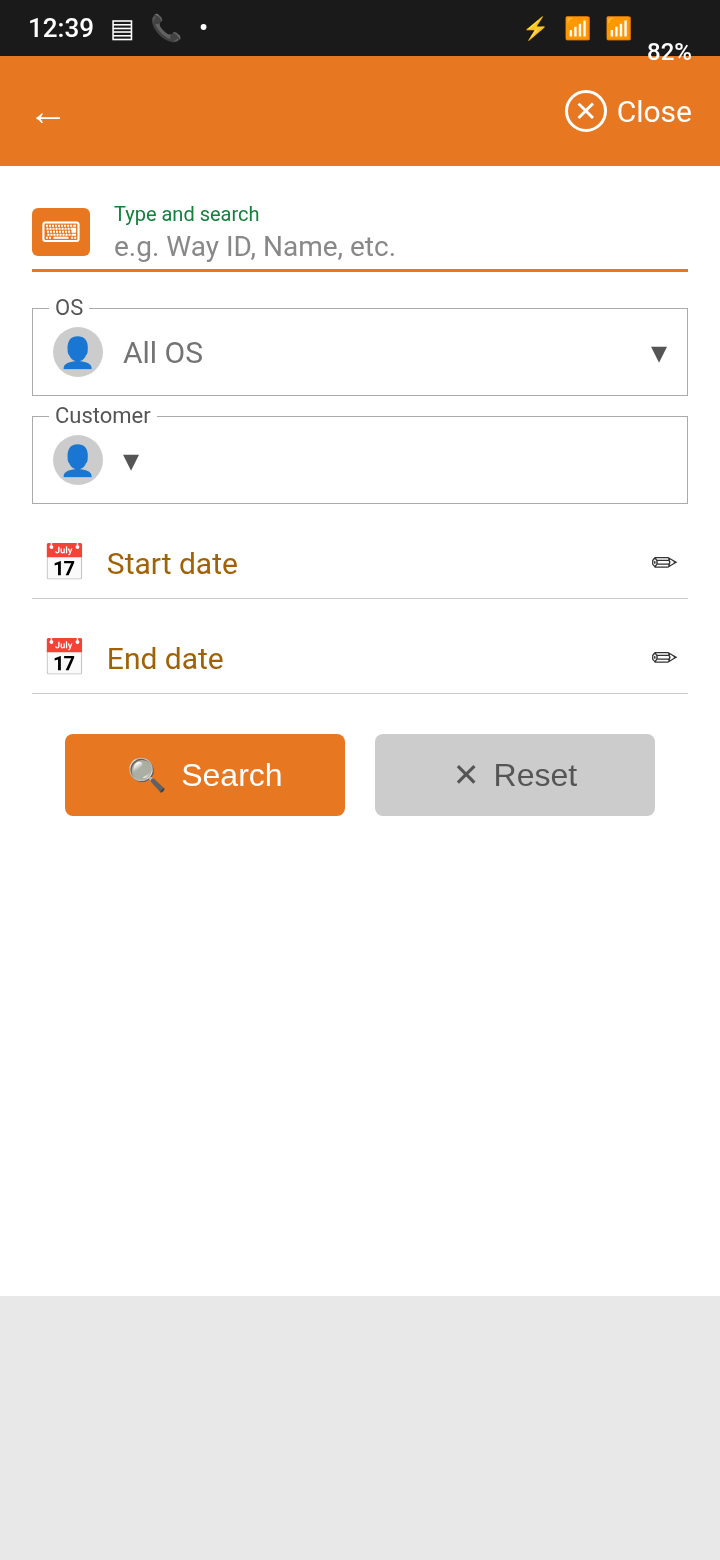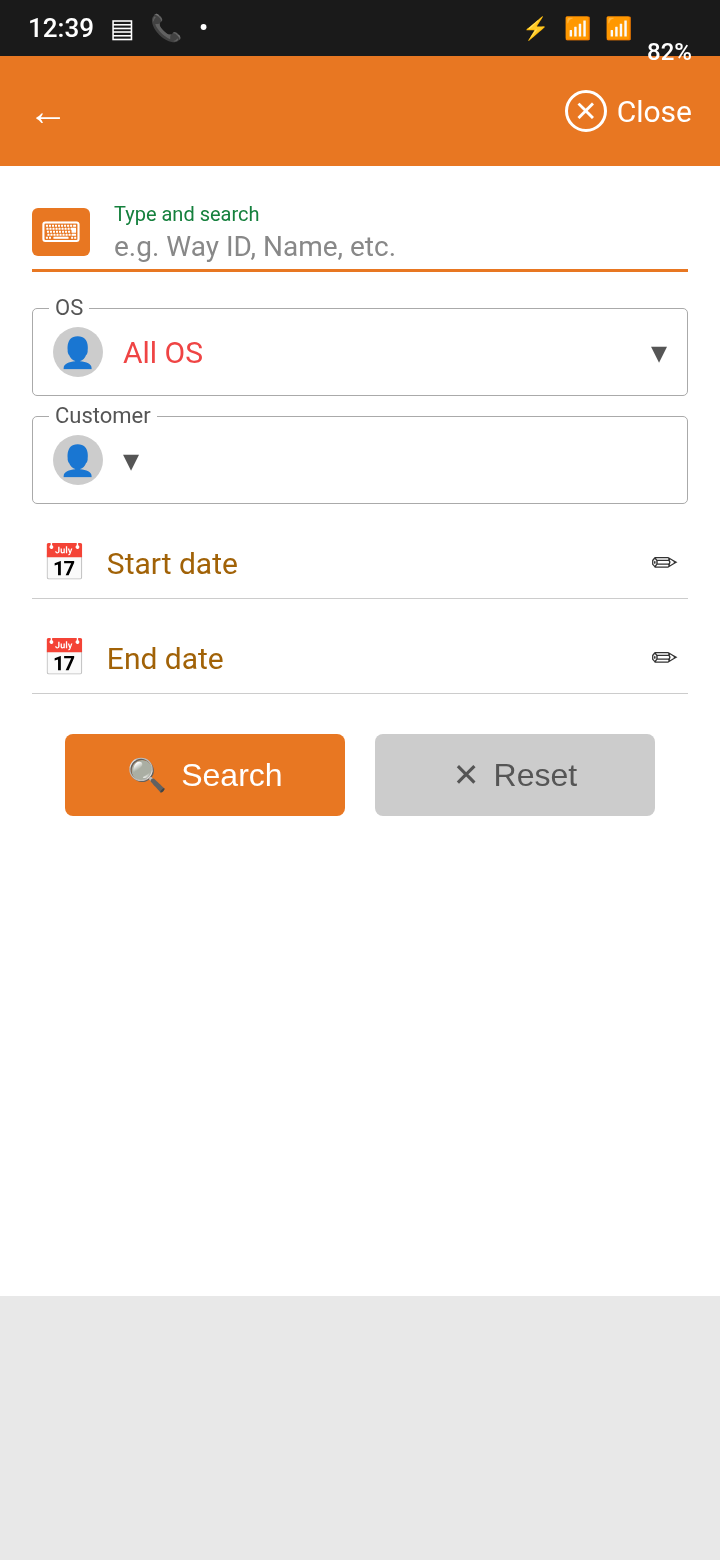--- a/index.html
+++ b/index.html
@@ -104,21 +104,21 @@
       margin-bottom: 4px;
     }
     .search-placeholder {
       color: #888;
       font-size: 28px;
     }
 
     
     .dropdown-wrapper {
       border: 1.5px solid #aaa;
-      border-radius: 5px;
+      border-radius: 0;
       margin-bottom: 20px;
       position: relative;
     }
     .dropdown-label {
       position: absolute;
       top: -14px;
       left: 16px;
       background: white;
       padding: 0 6px;
       font-size: 22px;
@@ -137,21 +137,21 @@
       background: #ccc;
       display: flex;
       align-items: center;
       justify-content: center;
       font-size: 30px;
       color: #666;
     }
     .dropdown-value {
       flex: 1;
       font-size: 30px;
-      color: #ef4444;
+      color: #737373;
     }
     .chevron-down {
       font-size: 32px;
       color: #555;
     }
 
     
     .date-field {
       display: flex;
       align-items: center;

